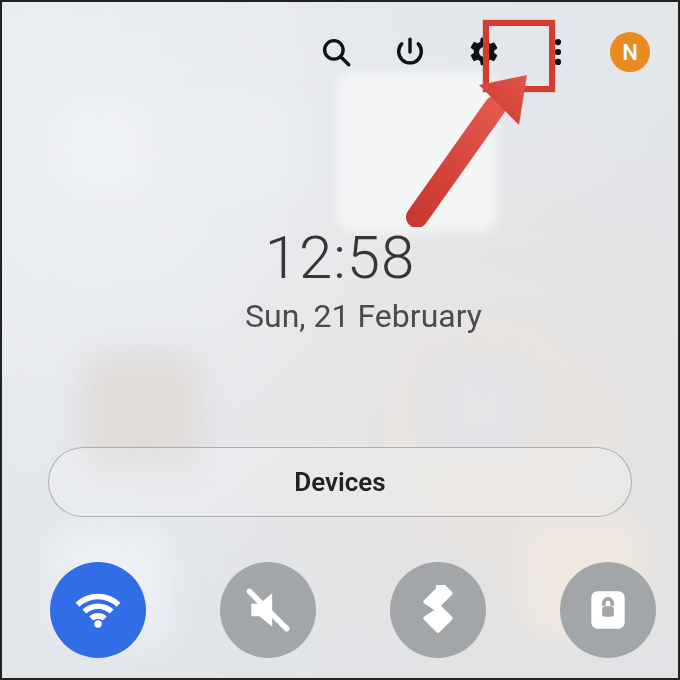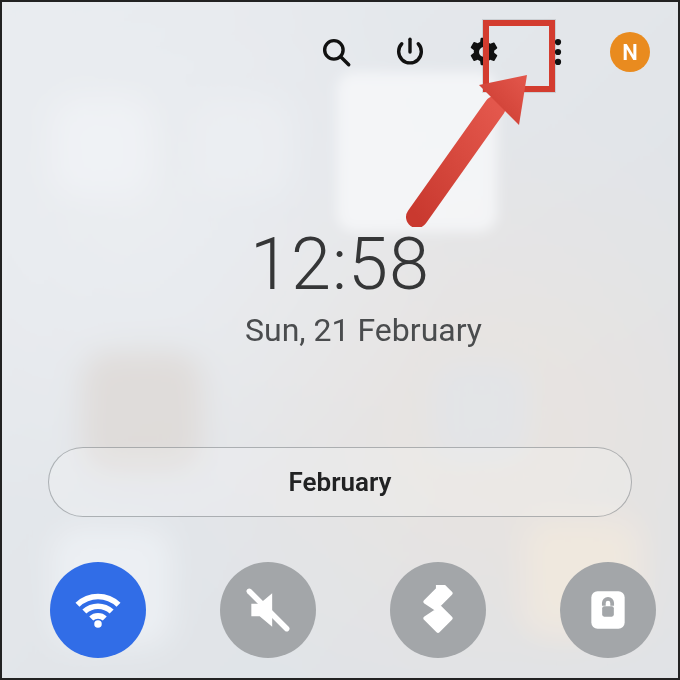--- a/index.html
+++ b/index.html
@@ -82,21 +82,21 @@
       pointer-events: none;
     }
 
     
     .clock-block {
       position: absolute;
       left: 0; right: 0; top: 220px;
       text-align: center;
       color: #353637;
     }
-    .time { font-size: 72px; font-weight: 300; letter-spacing: 1px; }
+    .time { font-size: 60px; font-weight: 300; letter-spacing: 1px; }
     .date { font-size: 32px; font-weight: 400; margin-top: 4px; color:#4a4c4e;margin-left:47px;}
 
     
     .pill-row {
       position: absolute;
       left: 46px; right: 46px; top: 445px;
       display: flex; gap: 28px;
     }
     .pill {
       flex: 1;
@@ -179,21 +179,21 @@
 
     <path d="M92 18 L140 8 L132 58 Z" fill="url(#ag)"></path>
   </svg>
 
   <div class="clock-block">
     <div class="time">12:58</div>
     <div class="date">Sun, 21 February</div>
   </div>
 
   <div class="pill-row">
-    <div class="pill">February</div>
+    <div class="pill">Devices</div>
   </div>
 
   <div class="quick-row">
     <div class="qt qt-active">
       <svg viewBox="0 0 24 24">
         <path fill="#fff" d="M12 20.5a1.8 1.8 0 1 0 0-3.6 1.8 1.8 0 0 0 0 3.6Z"></path>
         <path fill="#fff" d="M4.5 11.8a11 11 0 0 1 15 0l-1.9 1.9a8.3 8.3 0 0 0-11.2 0Z"></path>
         <path fill="#fff" d="M1.2 8.5a15.6 15.6 0 0 1 21.6 0L20.9 10.4a13 13 0 0 0-17.8 0Z"></path>
         <path fill="#fff" d="M7.8 15.1a6.3 6.3 0 0 1 8.4 0l-1.9 1.9a3.6 3.6 0 0 0-4.6 0Z"></path>
       </svg>

